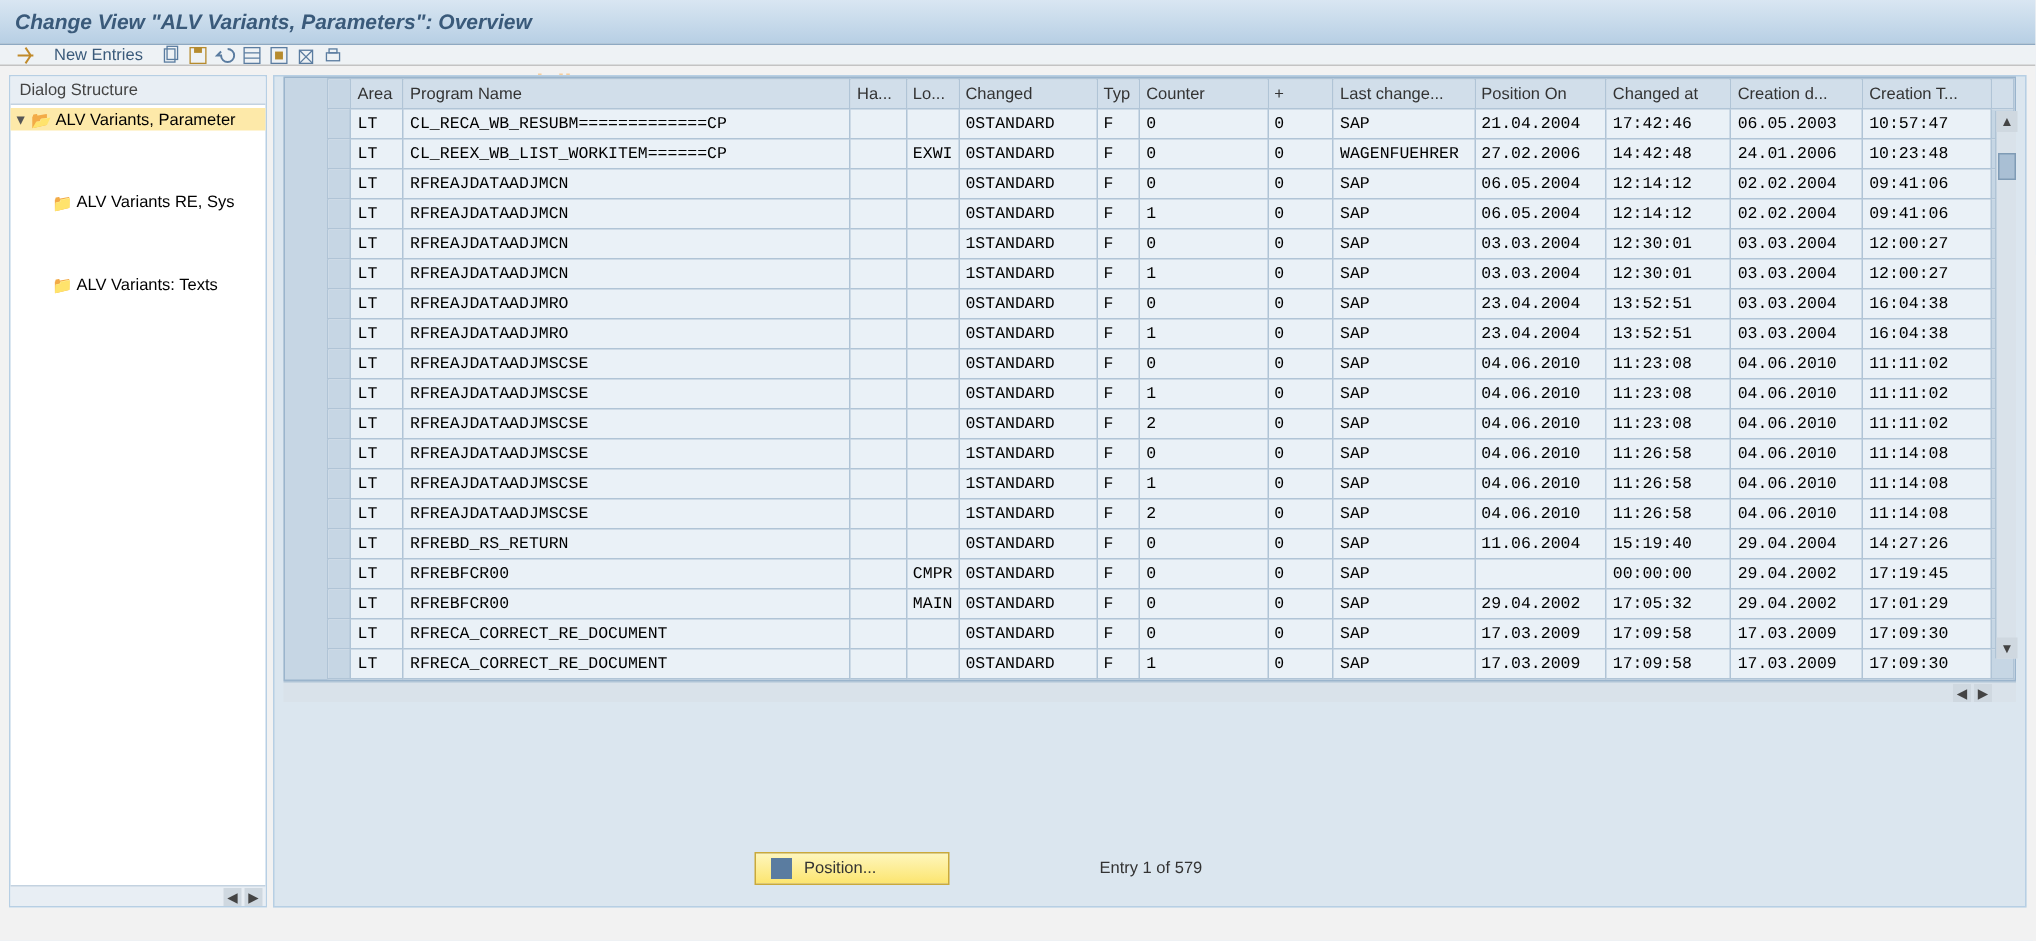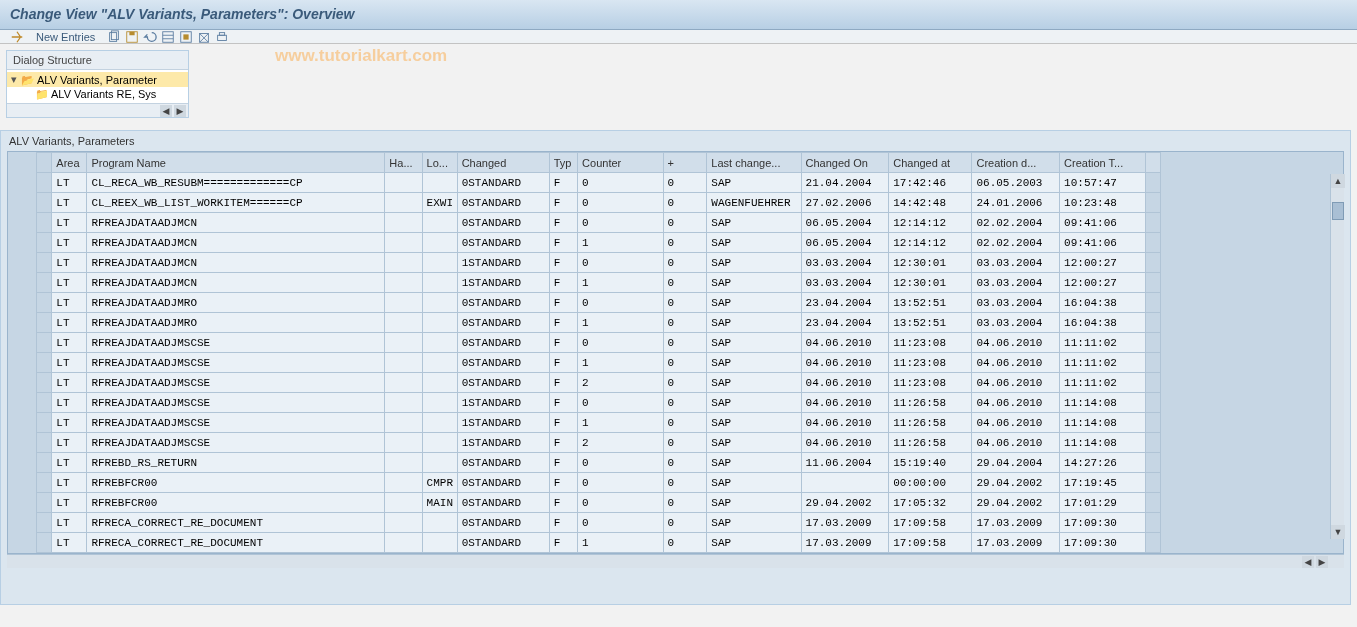--- a/index.html
+++ b/index.html
@@ -55,21 +55,20 @@
       top: 16px;
       font-size: 17px;
       font-weight: bold;
       color: rgba(255,140,0,0.35);
       font-family: "Trebuchet MS", sans-serif;
       pointer-events: none;
     }
     .main {
       display: flex;
       height: calc(100% - 60px);
-      flex-direction: column;
     }
     .sidebar {
       width: 183px;
       background: #fff;
       border: 1px solid #b7cfe4;
       margin: 6px 4px 6px 6px;
       position: relative;
     }
     .sidebar-header {
       background: #e8eef4;
@@ -90,21 +89,21 @@
       overflow: hidden;
       cursor: pointer;
     }
     .tree-node.selected {
       background: #fde9a9;
     }
     .tree-node .expander { width: 10px; color: #555; }
     .tree-node .fold-icon { width: 14px; height: 12px; margin-right: 2px; display:inline-block; }
     .tree-node .fold-icon.open::before { content:"📂"; font-size:11px;}
     .tree-node .fold-icon.closed::before { content:"📁"; font-size:11px;}
-    .tree-node.child { padding-left: 28px; }
+    .tree-node.child { padding-left: 28px; margin-top: 41px; }
     .sidebar-bottom {
       position: absolute;
       bottom: 0; left: 0; right: 0;
       height: 14px;
       background: #e8eef4;
       border-top: 1px solid #c3d2e0;
       display: flex;
       justify-content: flex-end;
       align-items: center;
       gap: 2px;
@@ -305,36 +304,35 @@
         <span>ALV Variants: Texts</span>
       </div>
     </div>
     <div class="sidebar-bottom">
       <span class="scroll-arrow">◀</span>
       <span class="scroll-arrow">▶</span>
     </div>
   </div>
 
   <div class="content">
-    <div class="content-title">ALV Variants, Parameters</div>
     <div class="grid-wrap">
       <table class="grid">
         <thead>
           <tr>
             <th class="rowmarker-h"></th>
             <th class="col-area">Area</th>
             <th class="col-prog">Program Name</th>
             <th class="col-ha">Ha...</th>
             <th class="col-lo">Lo...</th>
             <th class="col-layout">Changed</th>
             <th class="col-typ">Typ</th>
             <th class="col-counter">Counter</th>
             <th class="col-plus">+</th>
             <th class="col-lastchg">Last change...</th>
-            <th class="col-chgon">Changed On</th>
+            <th class="col-chgon">Position On</th>
             <th class="col-chgat">Changed at</th>
             <th class="col-crdate">Creation d...</th>
             <th class="col-crtime">Creation T...</th>
             <th class="col-end"></th>
           </tr>
         </thead>
         <tbody id="grid-body">
             <tr>
               <td class="rowmarker"></td>
               <td>LT</td>
@@ -664,14 +662,21 @@
         <div class="vs-btn">▲</div>
         <div class="vs-thumb"></div>
         <div class="vs-btn" style="position:absolute;bottom:0;">▼</div>
       </div>
     </div>
     <div class="grid-hscroll">
       <span class="scroll-arrow">◀</span>
       <span class="scroll-arrow">▶</span>
     </div>
 
+    <div class="footer-area">
+      <div class="position-btn">
+        <span class="pos-icon"></span>
+        <span>Position...</span>
+      </div>
+      <div class="entry-count">Entry 1 of 579</div>
+    </div>
   </div>
 </div>
 
 </body></html>

